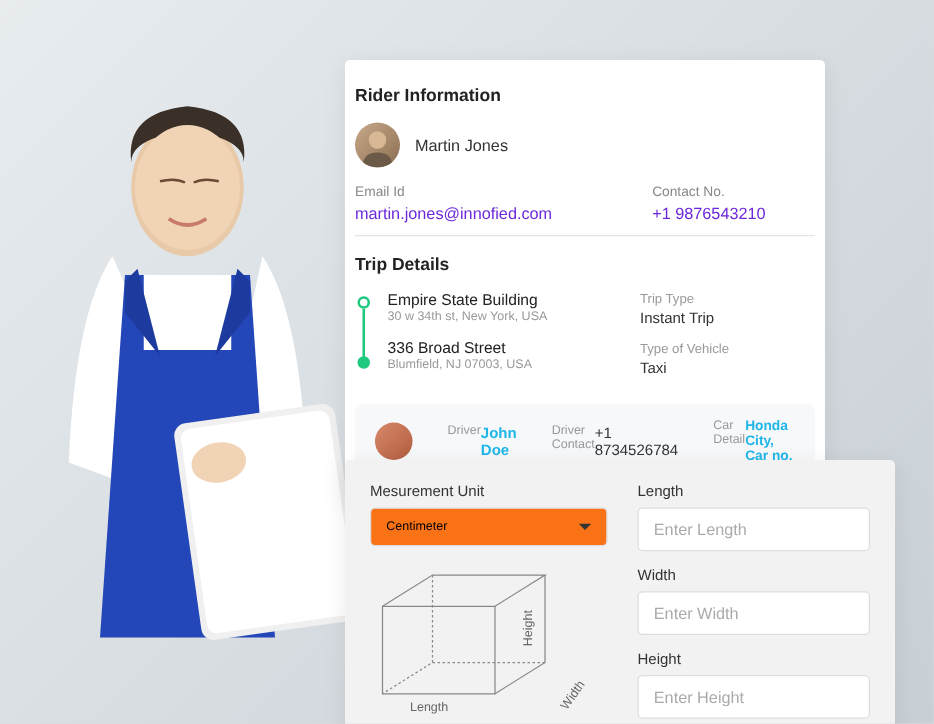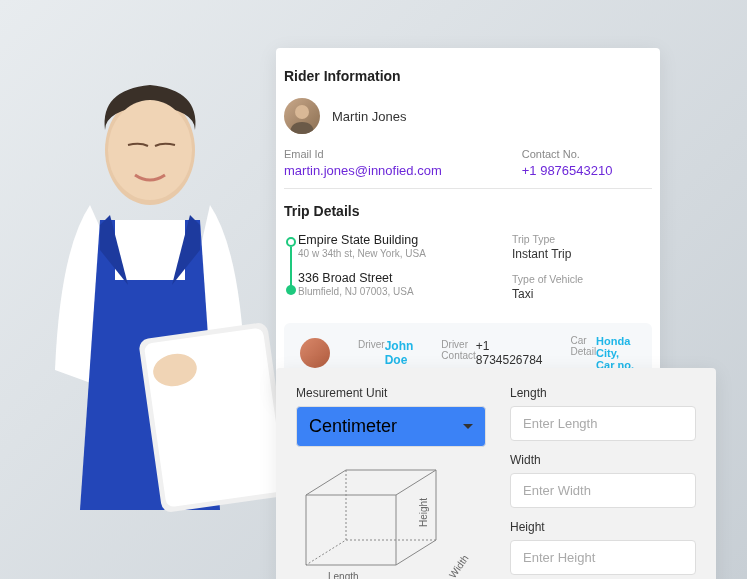--- a/index.html
+++ b/index.html
@@ -12,21 +12,21 @@
 .profile-row{display:flex;align-items:center;gap:12px;margin-bottom:14px}
 .avatar{width:36px;height:36px;border-radius:50%;background:linear-gradient(135deg,#c9a88a,#8b6f52);display:flex;align-items:center;justify-content:center;overflow:hidden}
 .avatar svg{width:100%;height:100%}
 .profile-name{font-size:13px;color:#333}
 .info-grid{display:flex;gap:80px;margin-bottom:6px}
 .info-col{flex:1}
 .info-label{font-size:11px;color:#888;margin-bottom:3px}
 .info-value{font-size:13px;color:#6d28d9;margin-bottom:4px}
 .divider{border:none;border-top:1px solid #e5e5e5;margin:6px 0 14px}
 .trip-section{display:flex;gap:20px}
-.trip-left{flex:1;display:flex;}
+.trip-left{flex:1;display:flex;gap:12px}
 .route-line{position:relative;width:14px;padding-top:4px}
 .dot{width:10px;height:10px;border-radius:50%;position:absolute;left:2px}
 .dot-start{top:4px;border:2px solid #1ec97e;background:#fff}
 .dot-end{top:52px;background:#1ec97e}
 .line{position:absolute;left:6px;top:14px;width:2px;height:40px;background:#1ec97e}
 .route-stops{flex:1}
 .stop{margin-bottom:12px}
 .stop-name{font-size:12.5px;font-weight:500;color:#222;margin-bottom:1px}
 .stop-addr{font-size:10px;color:#999}
 .trip-right{width:140px}
@@ -38,21 +38,21 @@
 .driver-col{display:flex;flex-direction:row}
 .driver-label{font-size:10px;color:#999;margin-bottom:1px}
 .driver-name{font-size:12px;font-weight:600;color:#1fb6e8}
 .driver-contact{font-size:12px;color:#333}
 .car-detail{font-size:11px;font-weight:600;color:#1fb6e8}
 
 .card-measure{position:absolute;left:276px;top:368px;width:440px;background:#f2f2f2;border-radius:4px;box-shadow:0 4px 20px rgba(0,0,0,0.08);padding:18px 20px 22px;display:flex;gap:24px}
 .measure-left{width:190px}
 .measure-right{flex:1}
 .field-label{font-size:12px;color:#333;margin-bottom:6px;display:block}
-.select-box{background:#3b82f6;border:1px solid #ddd;border-radius:4px;padding:9px 12px;display:flex;justify-content:space-between;align-items:center;cursor:pointer;font-size:18px}
+.select-box{background:#f97316;border:1px solid #ddd;border-radius:4px;padding:9px 12px;display:flex;justify-content:space-between;align-items:center;cursor:pointer;font-size:10px}
 .caret{width:0;height:0;border-left:5px solid transparent;border-right:5px solid transparent;border-top:5px solid #333}
 .cube-diagram{margin-top:18px;position:relative;height:115px}
 .cube-diagram svg{width:170px;height:115px}
 .dim-label{position:absolute;font-size:10px;color:#666}
 .dim-length{bottom:-2px;left:32px}
 .dim-width{bottom:8px;right:14px;transform:rotate(-55deg)}
 .dim-height{top:42px;right:48px;transform:rotate(-90deg)}
 .input-group{margin-bottom:12px}
 .text-input{width:100%;background:#fff;border:1px solid #ddd;border-radius:4px;padding:9px 12px;font-size:13px;color:#333}
 .text-input::placeholder{color:#aaa}
@@ -108,21 +108,21 @@
   <div class="trip-section">
     <div class="trip-left">
       <div class="route-line">
         <div class="dot dot-start"></div>
         <div class="line"></div>
         <div class="dot dot-end"></div>
       </div>
       <div class="route-stops">
         <div class="stop">
           <div class="stop-name">Empire State Building</div>
-          <div class="stop-addr">40 w 34th st, New York, USA</div>
+          <div class="stop-addr">30 w 34th st, New York, USA</div>
         </div>
         <div class="stop">
           <div class="stop-name">336 Broad Street</div>
           <div class="stop-addr">Blumfield, NJ 07003, USA</div>
         </div>
       </div>
     </div>
     <div class="trip-right">
       <div class="trip-meta">
         <div class="trip-meta-label">Trip Type</div>

